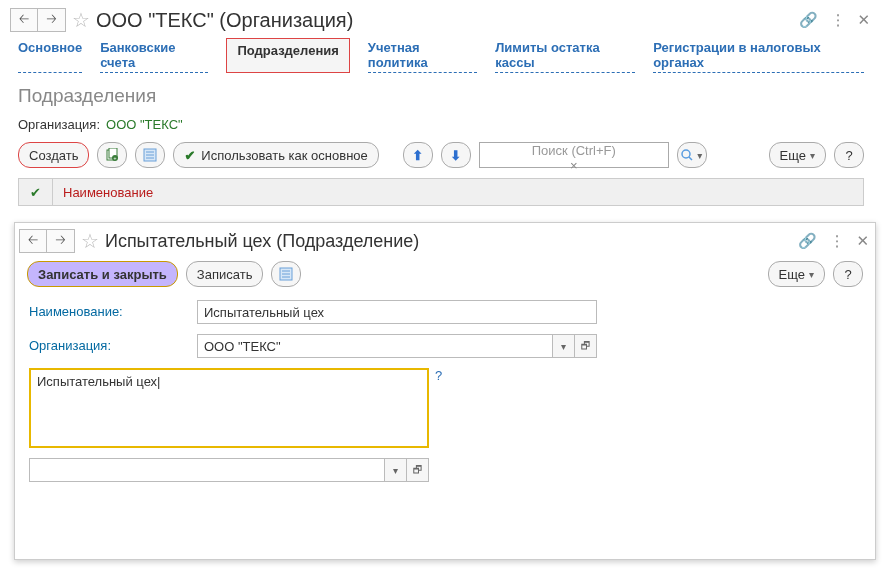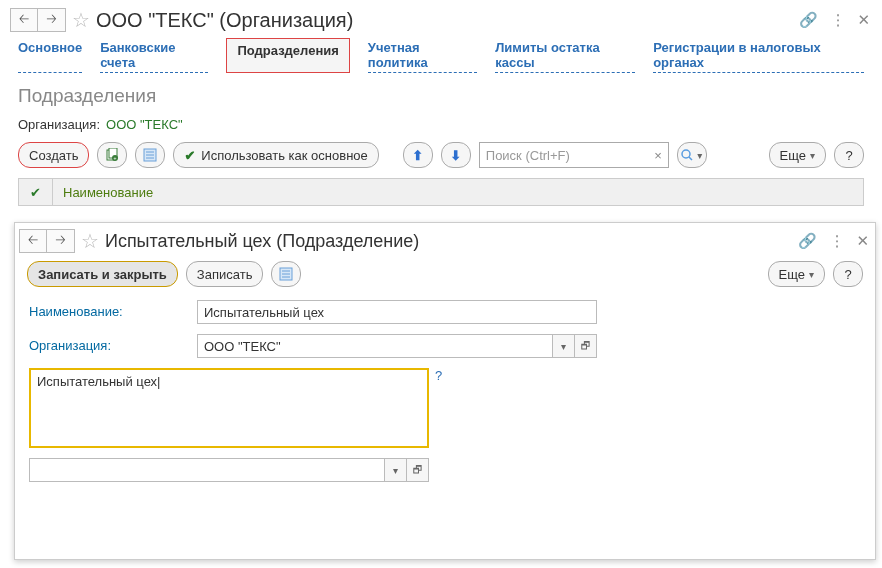--- a/index.html
+++ b/index.html
@@ -105,58 +105,59 @@
     font-size: 13px;
     color: #333;
     border-radius: 12px;
   }
   .btn-icon {
     width: 30px; padding: 0;
     justify-content: center;
   }
   .btn-red-border { border: 1px solid #d44; }
   .btn-yellow {
-    background: #e5e5e5;
+    background: #c4b5fd;
     border: 1px solid #c99a00;
     font-weight: bold;
     text-align: right;
   }
   .btn .caret { margin-left: 4px; font-size: 10px; color: #666; }
   .check-green { color: #2a7a2a; margin-right: 6px; font-weight: bold; }
   .arrow-blue { color: #2d6fcf; font-weight: bold; }
   .search-box {
     height: 26px;
     border: 1px solid #aaa;
     display: flex;
     align-items: center;
     width: 190px;
     padding: 0 6px;
     color: #999;
     justify-content: space-between;
+    flex-direction: column;
   }
   .search-box .clear { cursor: pointer; color: #888; }
   .mag-icon { color: #5a9de0; }
   .table-header {
     margin: 6px 12px 0 12px;
     border: 1px solid #ccc;
     background: #f0f0f0;
     display: flex;
     align-items: center;
     height: 28px;
   }
   .th-check {
     width: 34px; text-align: center;
     color: #2a7a2a;
     border-right: 1px solid #ccc;
     height: 100%;
     display: flex; align-items: center; justify-content: center;
   }
   .th-name {
     padding: 0 10px;
-    color: #4d7c0f;
+    color: #b91c1c;
   }
   
   .child-window {
     left: 14px; top: 222px; width: 862px; height: 338px;
     box-shadow: 0 2px 6px rgba(0,0,0,0.2);
   }
   .form-body {
     padding: 4px 14px;
   }
   .form-row {

